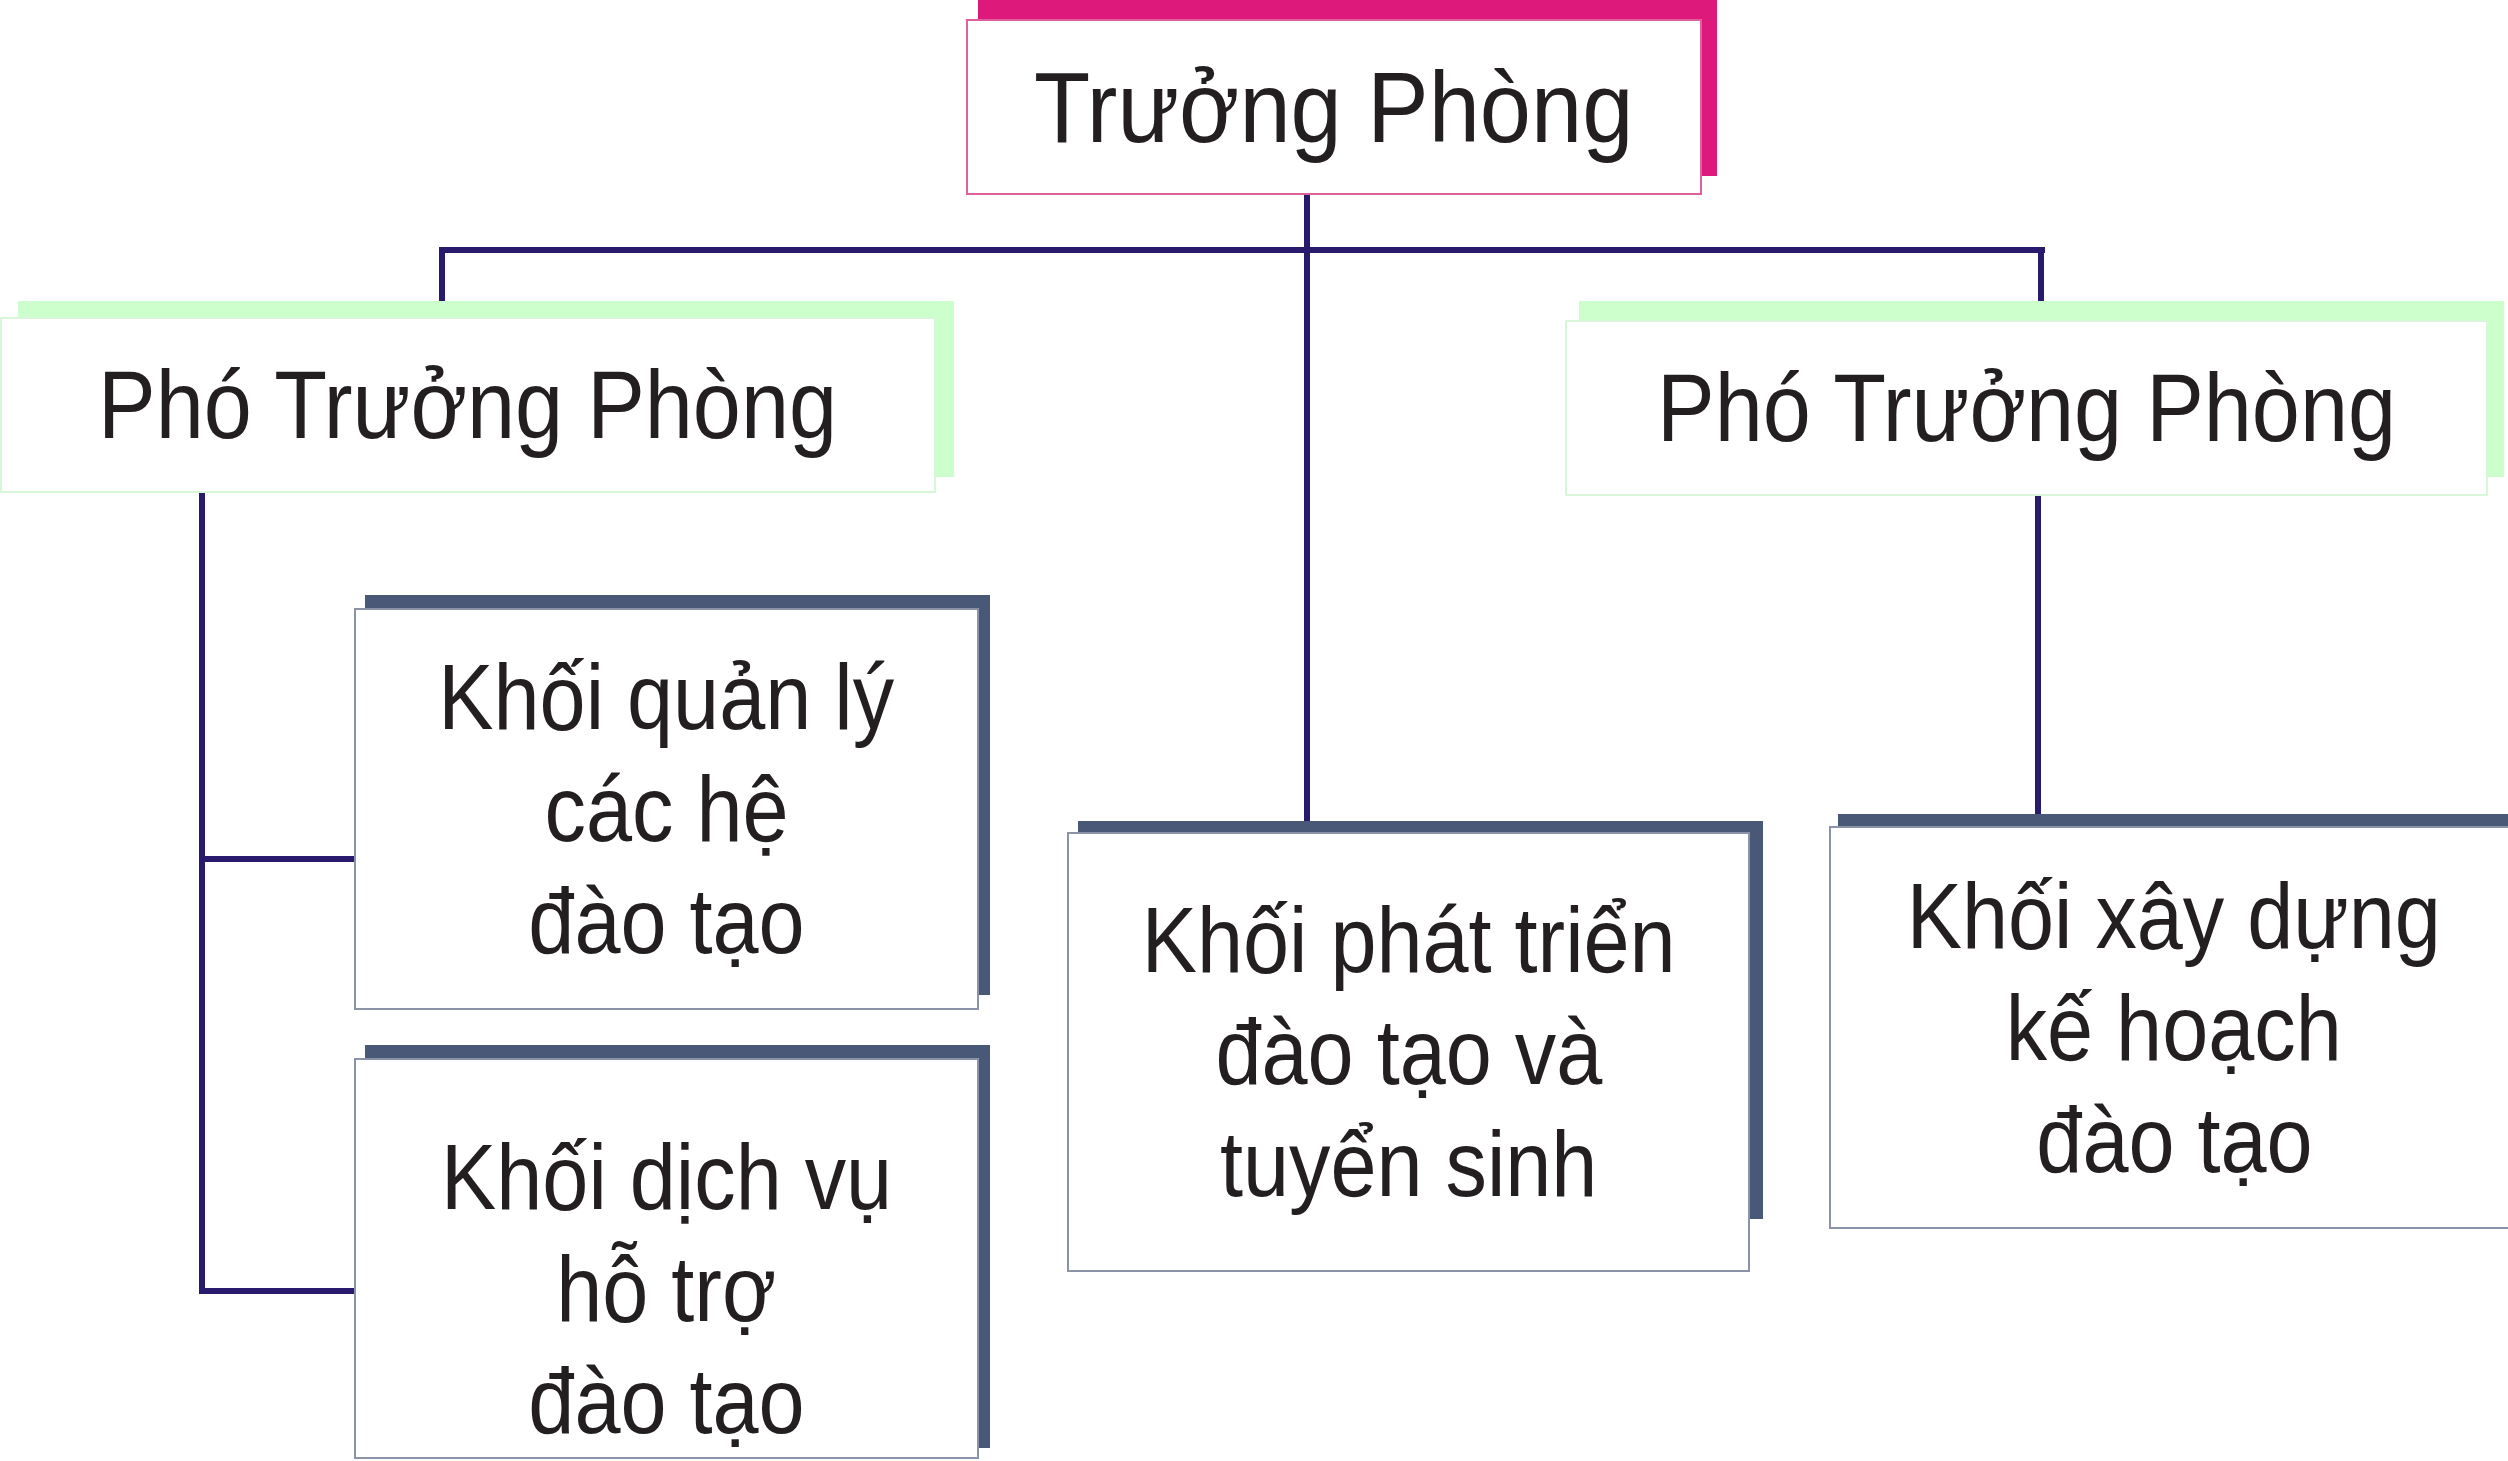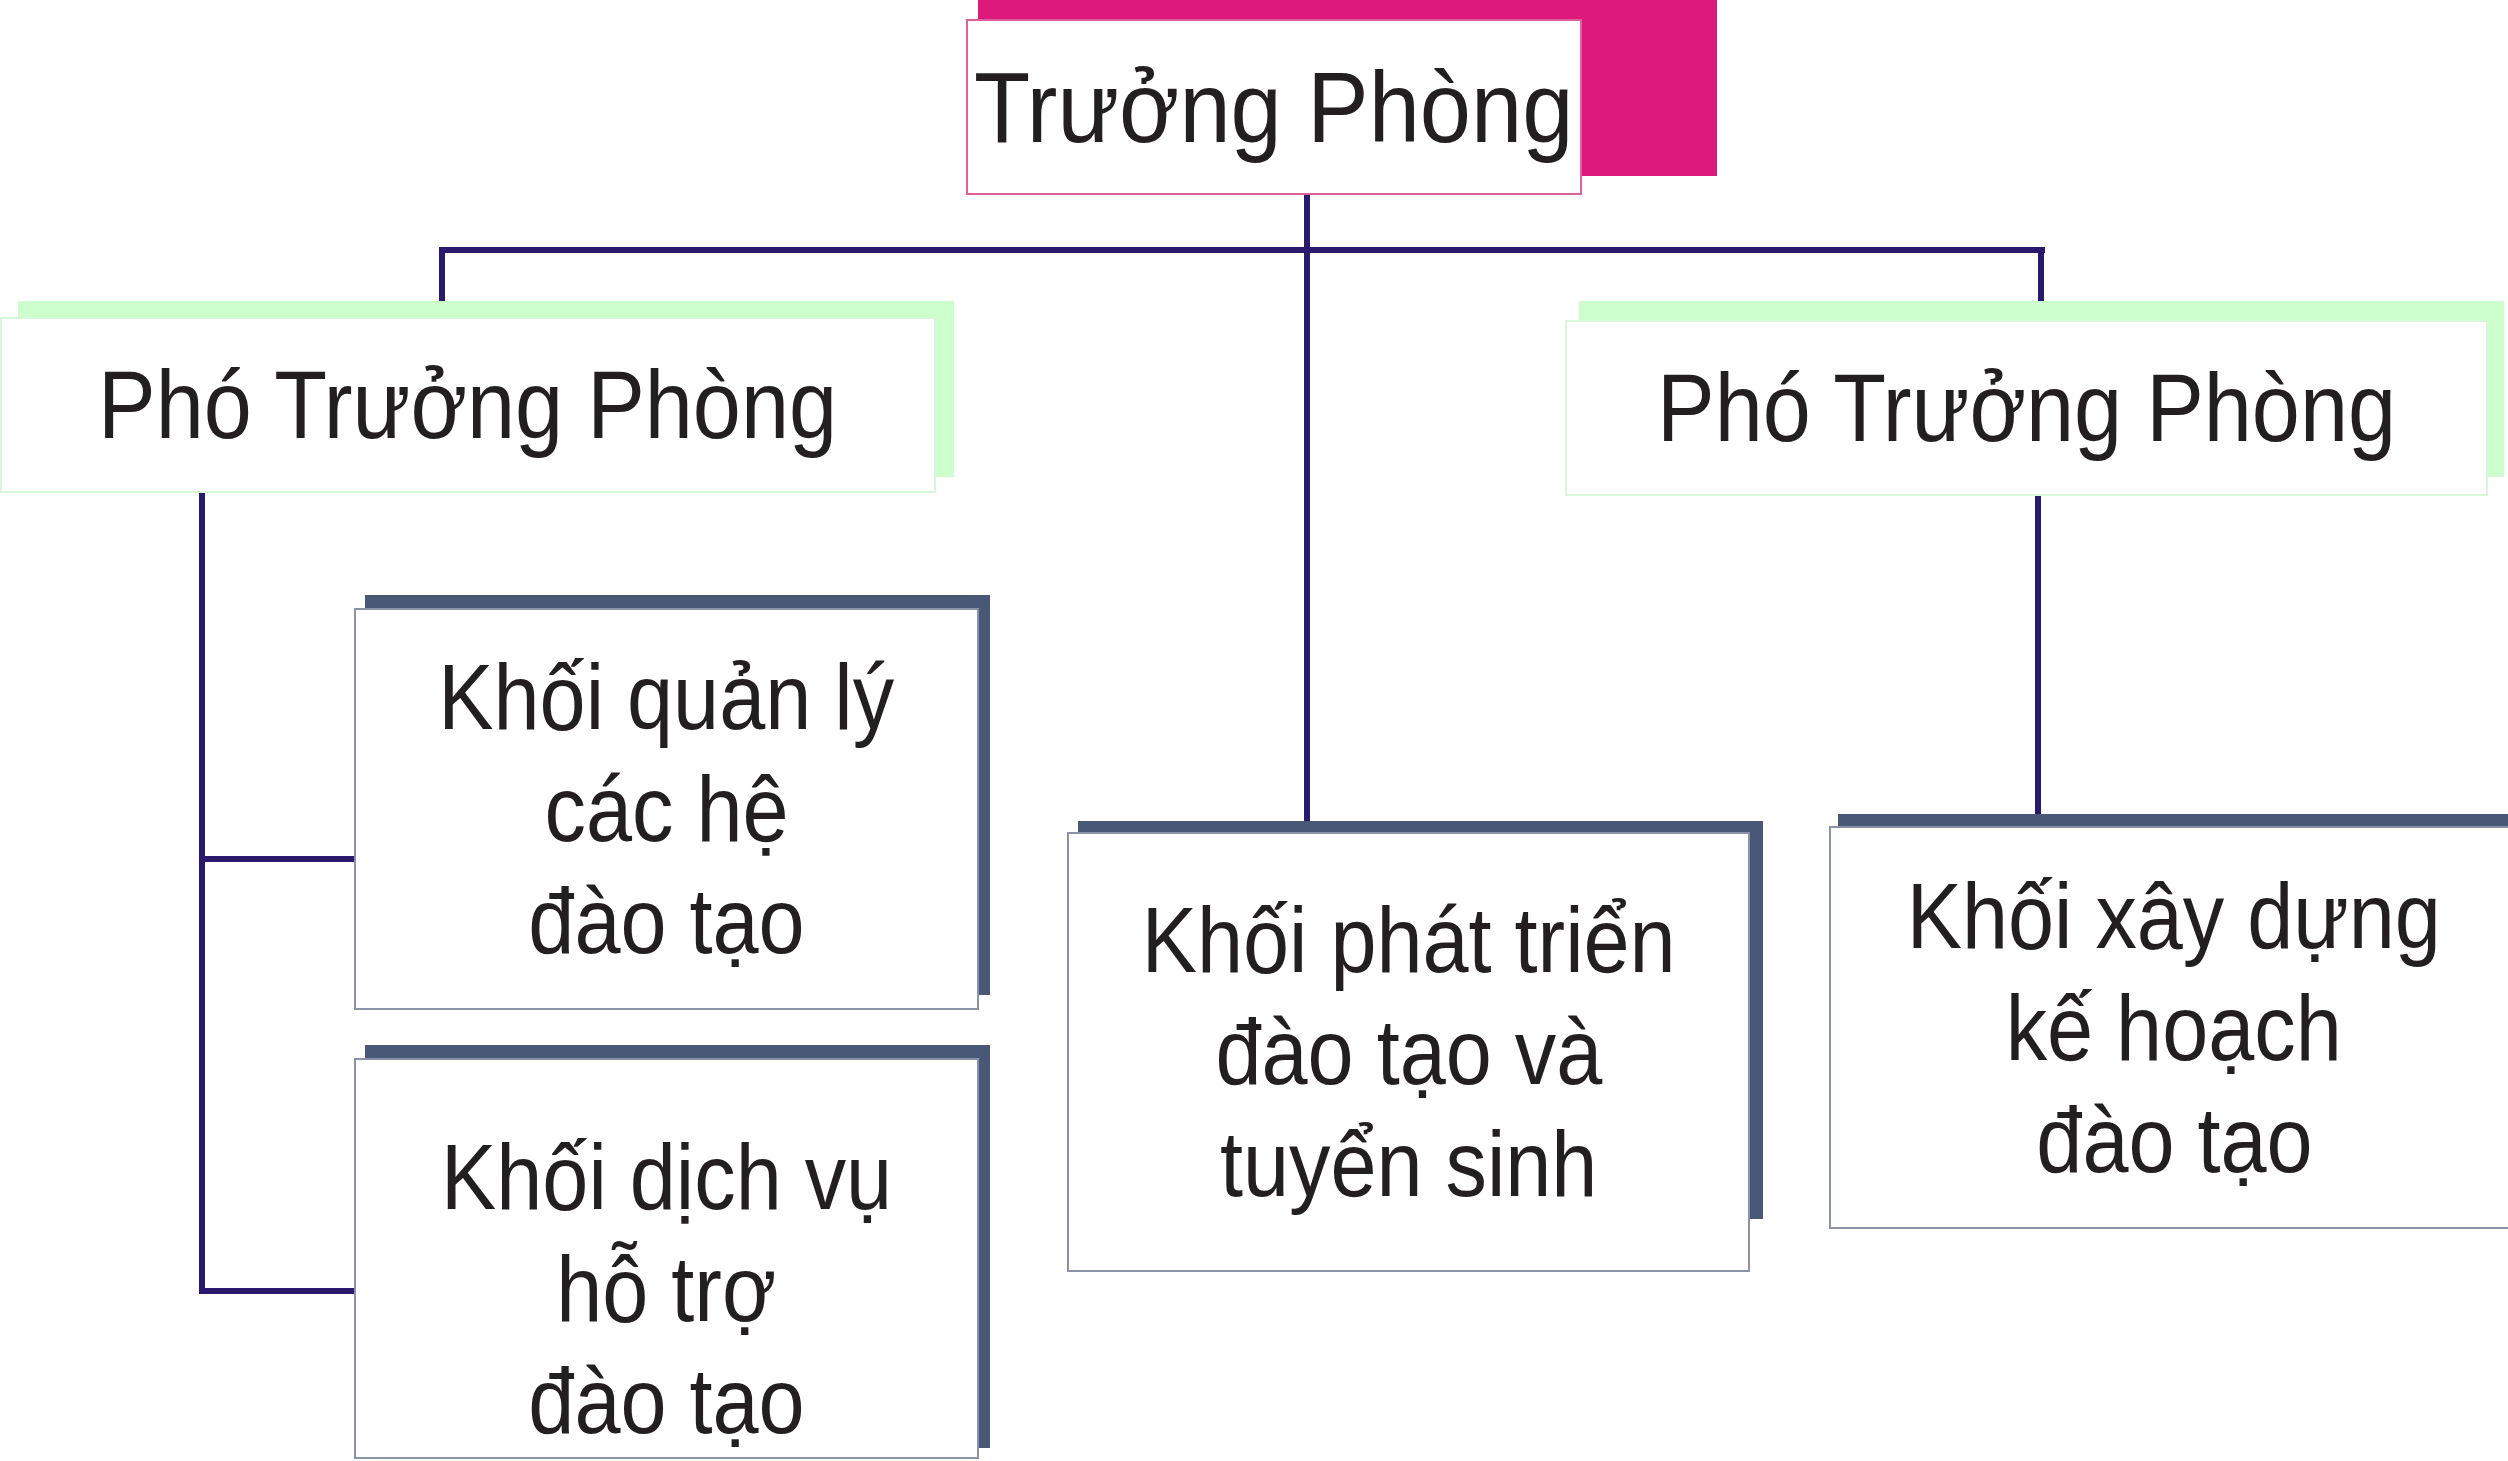--- a/index.html
+++ b/index.html
@@ -18,21 +18,21 @@
 <div class="line" style="left:439px;top:247px;width:1606px;height:6px;"></div>
 <div class="line" style="left:439px;top:247px;width:6px;height:60px;"></div>
 <div class="line" style="left:2038px;top:247px;width:6px;height:60px;"></div>
 <div class="line" style="left:1304px;top:247px;width:6px;height:578px;"></div>
 <div class="line" style="left:199px;top:493px;width:6px;height:801px;"></div>
 <div class="line" style="left:199px;top:856px;width:157px;height:6px;"></div>
 <div class="line" style="left:199px;top:1288px;width:157px;height:6px;"></div>
 <div class="line" style="left:2035px;top:496px;width:6px;height:322px;"></div>
 
 <div class="shadow" style="left:978px;top:0;width:739px;height:176px;background:#DD1A7C;"></div>
-<div class="box" style="left:966px;top:19px;width:616px;height:176px;border:2px solid #E0609E;">
+<div class="box" style="left:966px;top:19px;width:736px;height:176px;border:2px solid #E0609E;">
   <span class="t-main">Trưởng Phòng</span>
 </div>
 
 <div class="shadow" style="left:18px;top:301px;width:936px;height:176px;background:#CCFFCC;"></div>
 <div class="box" style="left:0;top:317px;width:936px;height:176px;border:2px solid #D8F7D8;">
   <span class="t-dep">Phó Trưởng Phòng</span>
 </div>
 
 <div class="shadow" style="left:1579px;top:301px;width:925px;height:176px;background:#CCFFCC;"></div>
 <div class="box" style="left:1565px;top:320px;width:923px;height:176px;border:2px solid #D8F7D8;">

